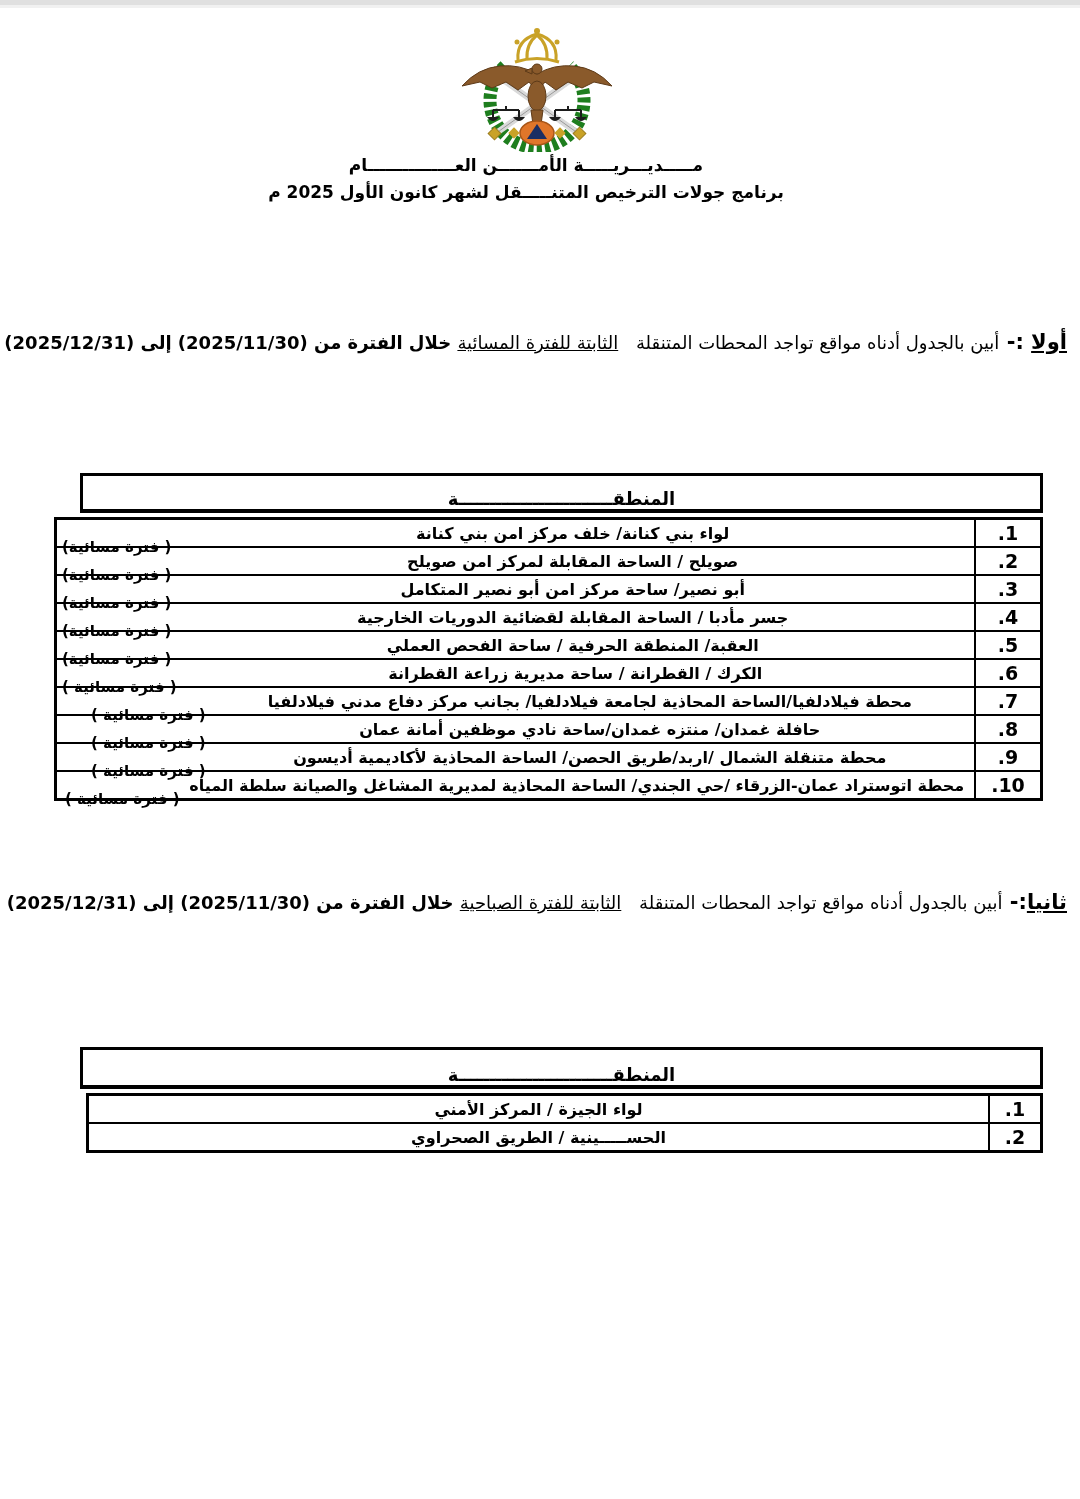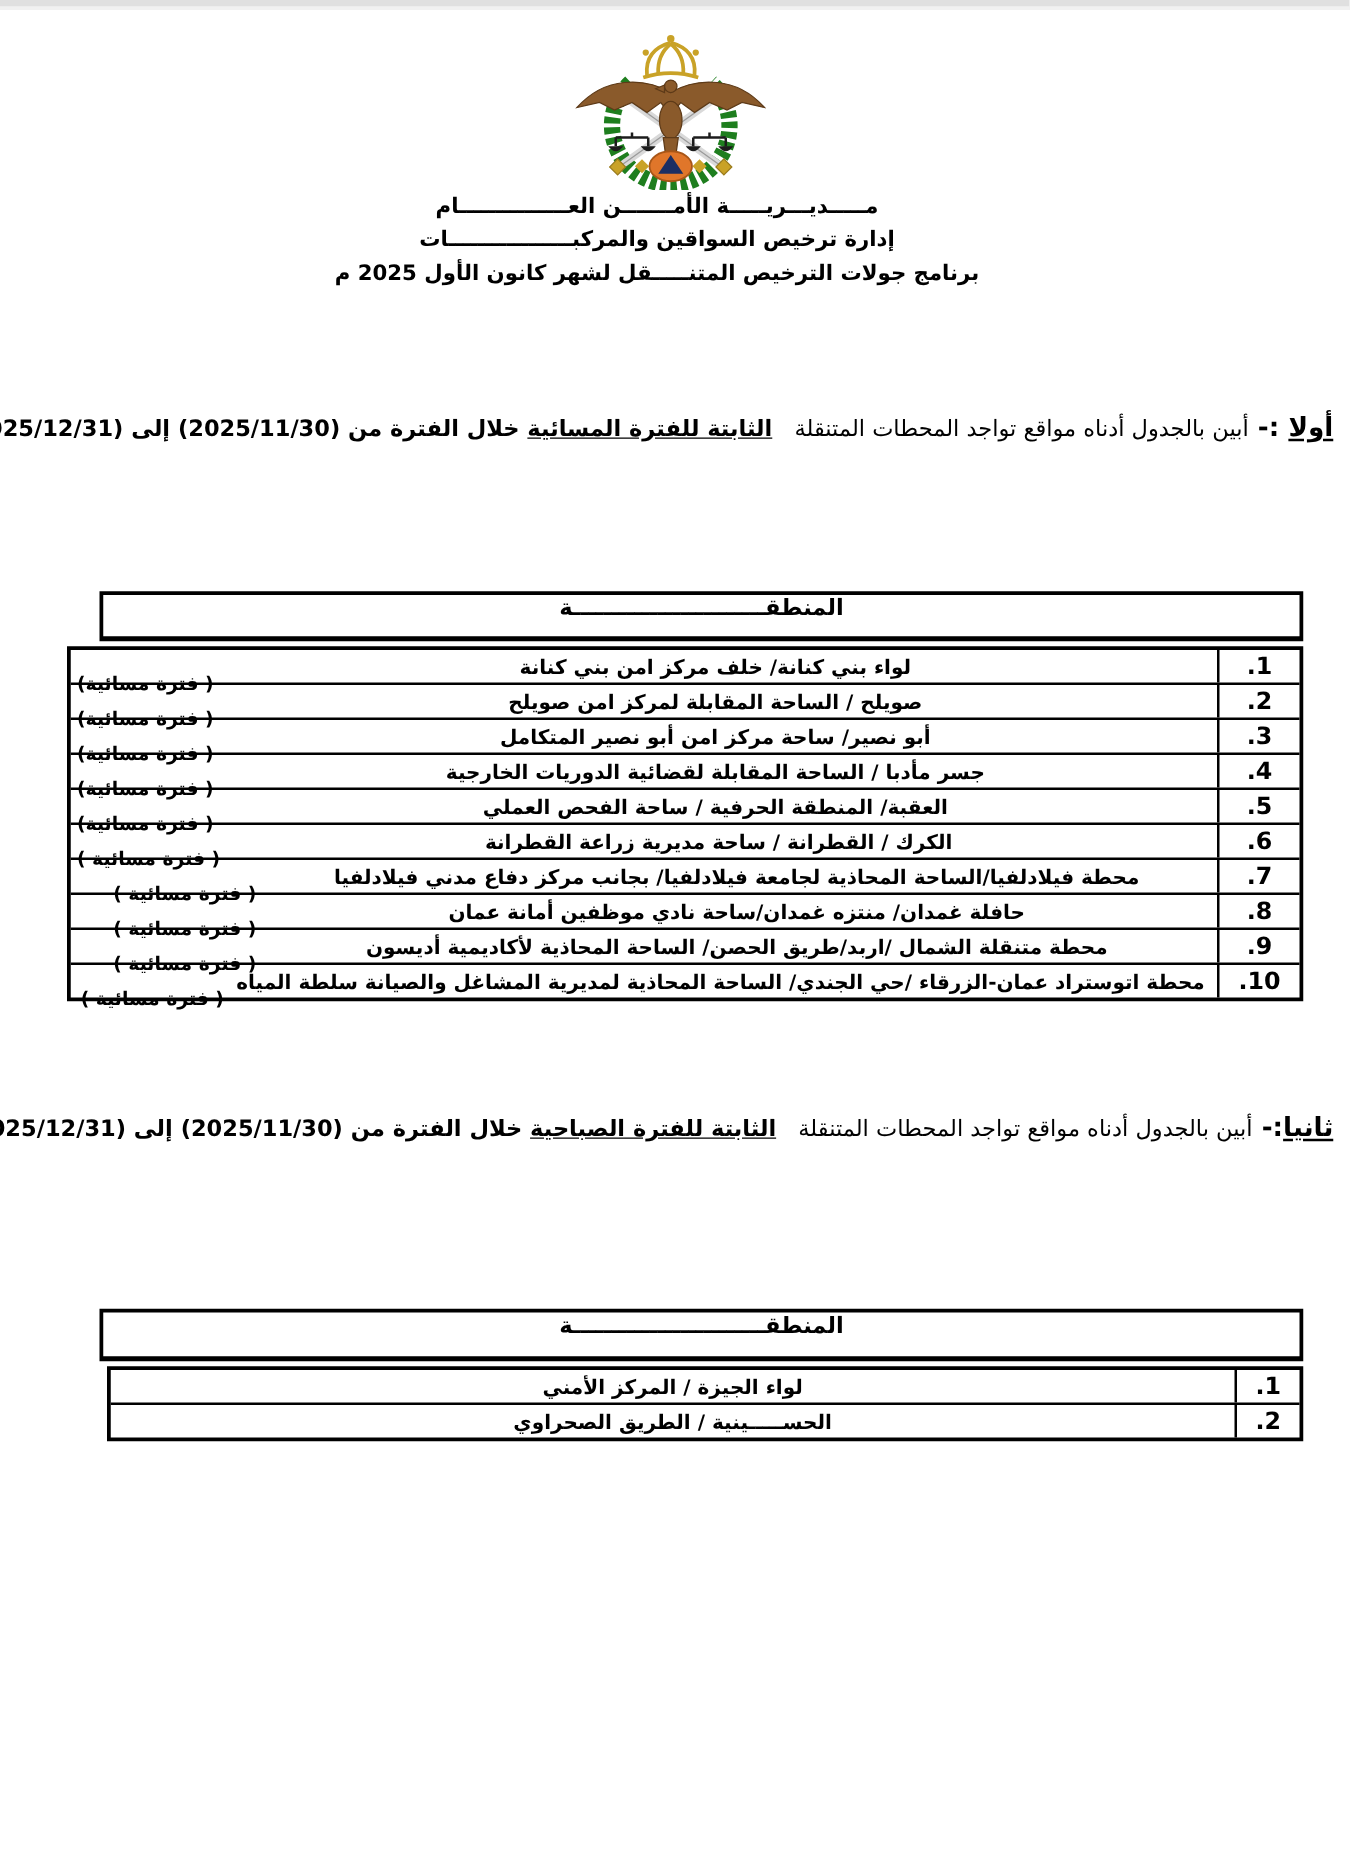--- a/index.html
+++ b/index.html
@@ -31,28 +31,28 @@
   .para {
     position:absolute; right:13px; left:0;
     direction:rtl; text-align:right;
     font-size:18px; white-space:nowrap;
   }
   #para1 { top:330px; }
   #para2 { top:890px; }
   .para .lbl  { font-weight:bold; font-size:21px; text-decoration:underline;text-align:right; }
   .para .sep  { font-weight:bold; font-size:21px; }
   .para .bodytxt { font-weight:normal;margin-left:12px; }
-  .para .hl   { font-weight:bold; text-decoration:underline; }
+  .para .hl   { font-weight:normal; text-decoration:underline; }
   .para .strong { font-weight:bold; }
 
   
   .tbl-header {
     position:absolute; box-sizing:border-box;
     border:3px solid #000; border-bottom-width:4px;
-    display:flex; align-items:flex-start; justify-content:center;
+    display:flex; align-items:flex-end; justify-content:center;
     font-weight:bold; font-size:18px; direction:rtl;
     background:#fff;
   }
   #t1-header { left:80px; top:473px; width:963px; height:40px; }
   #t2-header { left:80px; top:1047px; width:963px; height:42px; }
 
   .tbl-rows {
     position:absolute; box-sizing:border-box;
     border:3px solid #000; direction:rtl; background:#fff;
   }
@@ -141,21 +141,20 @@
   </g>
 
   <ellipse cx="89" cy="111" rx="17" ry="12" fill="#e0762a" stroke="#a85618" stroke-width="1.5"></ellipse>
   <path d="M89,102 L79,117 L99,117 Z" fill="#1b2e63"></path>
   <rect x="62" y="107" width="8" height="8" transform="rotate(45 66 111)" fill="#c9a227"></rect>
   <rect x="108" y="107" width="8" height="8" transform="rotate(45 112 111)" fill="#c9a227"></rect>
 </svg>
 
 <div class="org-header">
   <div>مـــــديـــريـــــة الأمـــــــن العـــــــــــــــام</div>
-  <div>إدارة ترخيص السواقين والمركبـــــــــــــــــات</div>
   <div>برنامج جولات الترخيص المتنـــــقل لشهر كانون الأول 2025 م</div>
 </div>
 
 <div class="para" id="para1">
   <span class="lbl">أولا</span><span class="sep"> :- </span><span class="bodytxt">أبين بالجدول أدناه مواقع تواجد المحطات المتنقلة </span><span class="hl">الثابتة للفترة المسائية</span><span class="strong"> خلال الفترة من </span><span class="strong">(2025/11/30)</span><span class="strong"> إلى </span><span class="strong">(2025/12/31)</span>
 </div>
 
 <div class="tbl-header" id="t1-header">
   <span>المنطقـــــــــــــــــــــــــة</span>
 </div>

